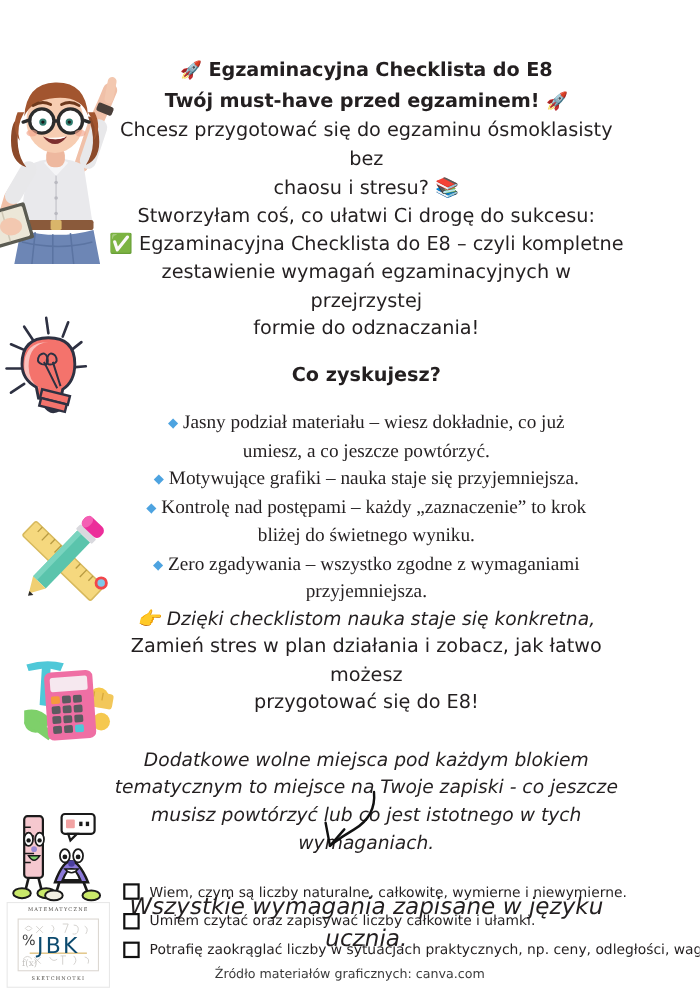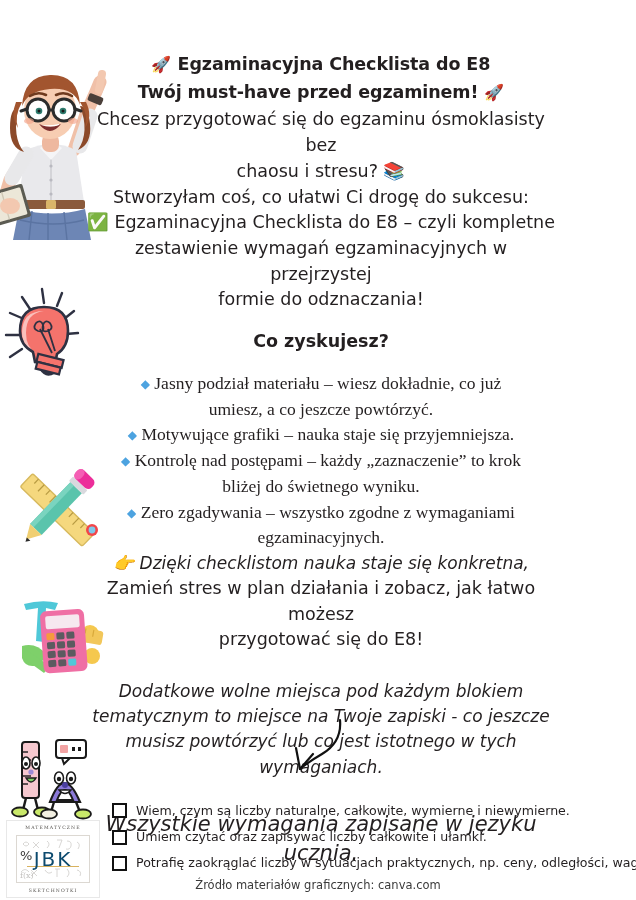--- a/index.html
+++ b/index.html
@@ -19,21 +19,21 @@
   .page {
     position: relative;
     width: 636px;
     height: 900px;
     background: #ffffff;
   }
 
   
   .content {
     position: absolute;
-    left: 84px;
+    left: 96px;
     top: 52px;
     width: 474px;
     text-align: center;
   }
 
   .headline {
     font-size: 17.5px;
     font-weight: bold;
     line-height: 1.47;
     letter-spacing: -0.1px;
@@ -487,21 +487,21 @@
       </li>
       <li>
         <span class="dia">◆</span>
         <span>Kontrolę nad postępami – każdy „zaznaczenie” to krok</span>
       </li>
       <li>bliżej do świetnego wyniku.</li>
       <li>
         <span class="dia">◆</span>
         <span>Zero zgadywania – wszystko zgodne z wymaganiami</span>
       </li>
-      <li>egzaminacyjnych.</li>
+      <li>przyjemniejsza.</li>
     </ul>
 
     <p class="italic-line">
       <span>👉</span>
       <span>Dzięki checklistom nauka staje się konkretna,</span>
     </p>
 
     <p class="para">Zamień stres w plan działania i zobacz, jak łatwo możesz</p>
     <p class="para">przygotować się do E8!</p>
 

